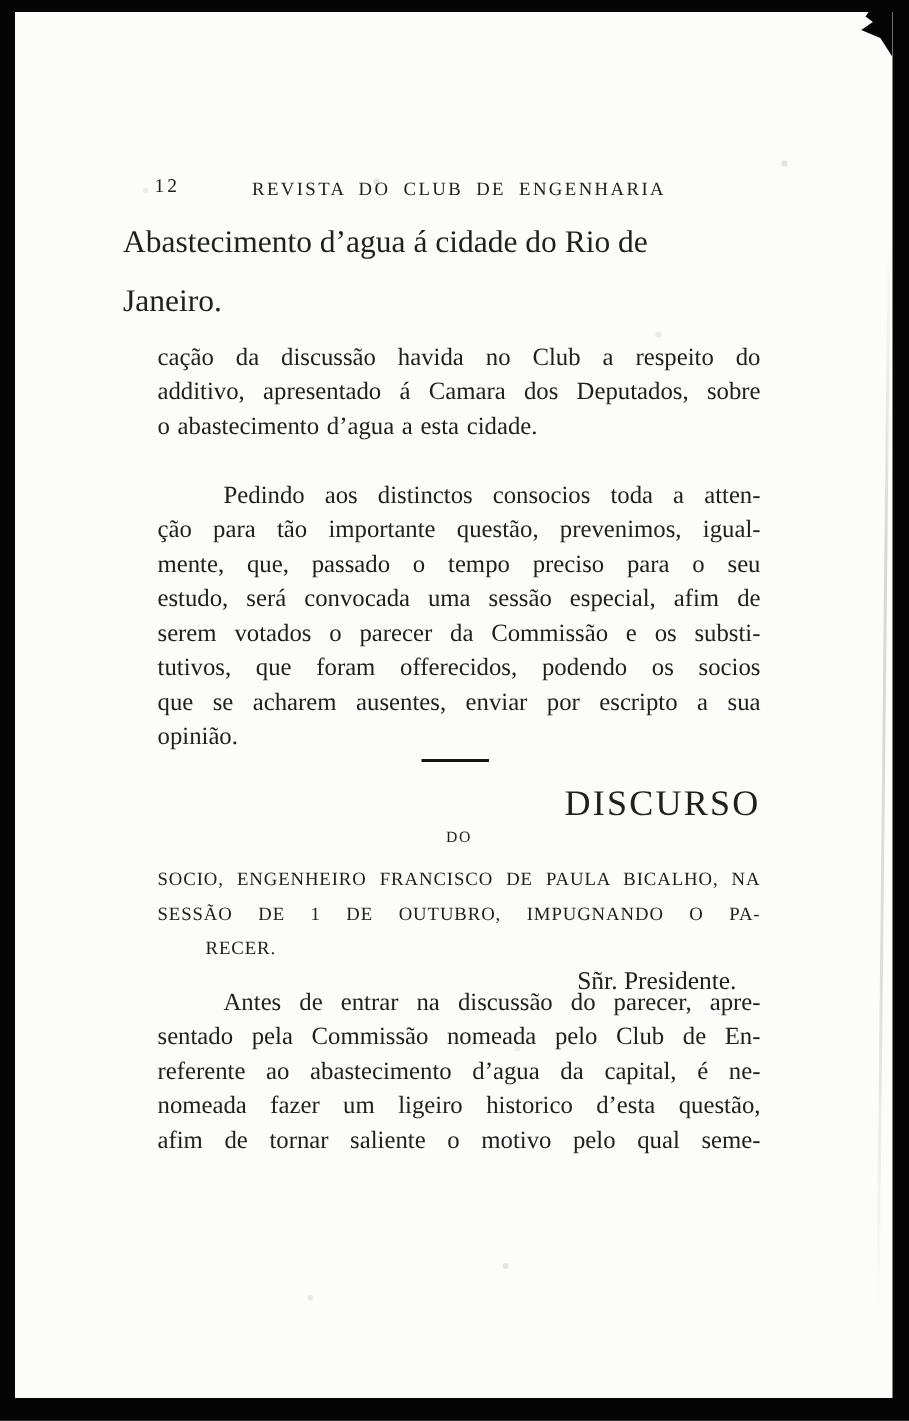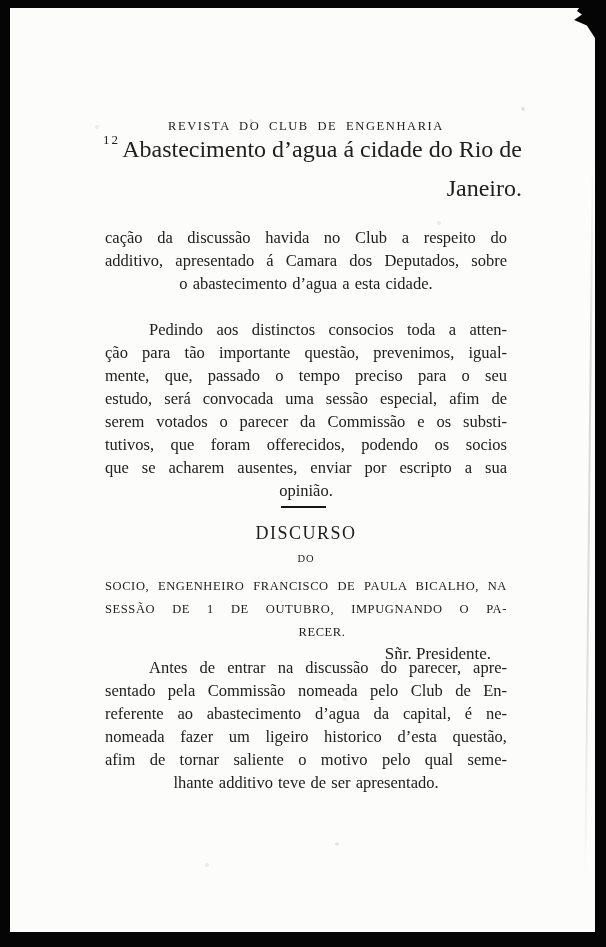--- a/index.html
+++ b/index.html
@@ -29,47 +29,47 @@
       240px 112px 0 1px rgba(0,0,0,.10),
       512px 100px 0 1px rgba(0,0,0,.10),
       428px 214px 0 1px rgba(0,0,0,.07),
       334px 690px 0 1px rgba(0,0,0,.06),
       326px 835px 0 1px rgba(0,0,0,.09),
       196px 856px 0 1px rgba(0,0,0,.07),
       86px 118px 0 1px rgba(0,0,0,.06);
   }
   
   .page-number {
-    position:absolute; left:93px; top:124px;
+    position:absolute; left:93px; top:108px;
     font-size:13px; letter-spacing:2px;
   }
   .running-header {
     position:absolute; left:95px; top:111px; width:402px;
     box-sizing:border-box;
     text-align:center; font-size:12.5px; letter-spacing:1.6px; word-spacing:4px;
   }
   
   .article-title {
-    position:absolute; left:72px; top:122px; width:440px;
-    text-align:right; font-size:24px; line-height:39px;
+    position:absolute; left:72px; top:134px; width:440px;
+    text-align:left; font-size:21px; line-height:39px;
   }
   
   .textcol { position:absolute; left:95px; width:402px; font-size:16.5px; line-height:23px; word-spacing:1px; }
   .p1 { top:218px; }
   .p2 { top:310px; }
   .p3 { top:648px; }
   .bl  { text-align:justify; text-align-last:justify; }
-  .bl-last { text-align:center; }
+  .bl-last { text-align:left; }
   .indent { padding-left:44px; box-sizing:border-box; }
   .divider {
     position:absolute; left:271px; top:498px; width:45px; height:2px; background:#161514;
   }
   .discurso-heading {
     position:absolute; left:95px; top:515px; width:402px;
-    text-align:center; font-size:18px; letter-spacing:1.5px;
+    text-align:right; font-size:24px; letter-spacing:1.5px;
   }
   .discurso-sub {
     position:absolute; left:95px; top:545px; width:402px;
     text-align:center; font-size:10.5px; letter-spacing:1px;
   }
   .byline {
     position:absolute; left:95px; top:567px; width:402px;
     font-size:12.5px; line-height:23px; letter-spacing:.6px; word-spacing:4px;
   }
   .byline .b2 { }
@@ -127,17 +127,16 @@
     </div>
 
     <div class="salutation">Sñr. Presidente.</div>
 
     <div class="textcol p3">
       <div class="bl indent">Antes de entrar na discussão do parecer, apre-</div>
       <div class="bl">sentado pela Commissão nomeada pelo Club de En-</div>
       <div class="bl">referente ao abastecimento d’agua da capital, é ne-</div>
       <div class="bl">nomeada fazer um ligeiro historico d’esta questão,</div>
       <div class="bl">afim de tornar saliente o motivo pelo qual seme-</div>
-      <div class="bl-last">lhante additivo teve de ser apresentado.</div>
     </div>
 
   </div>
 </div>
 
 </body></html>

